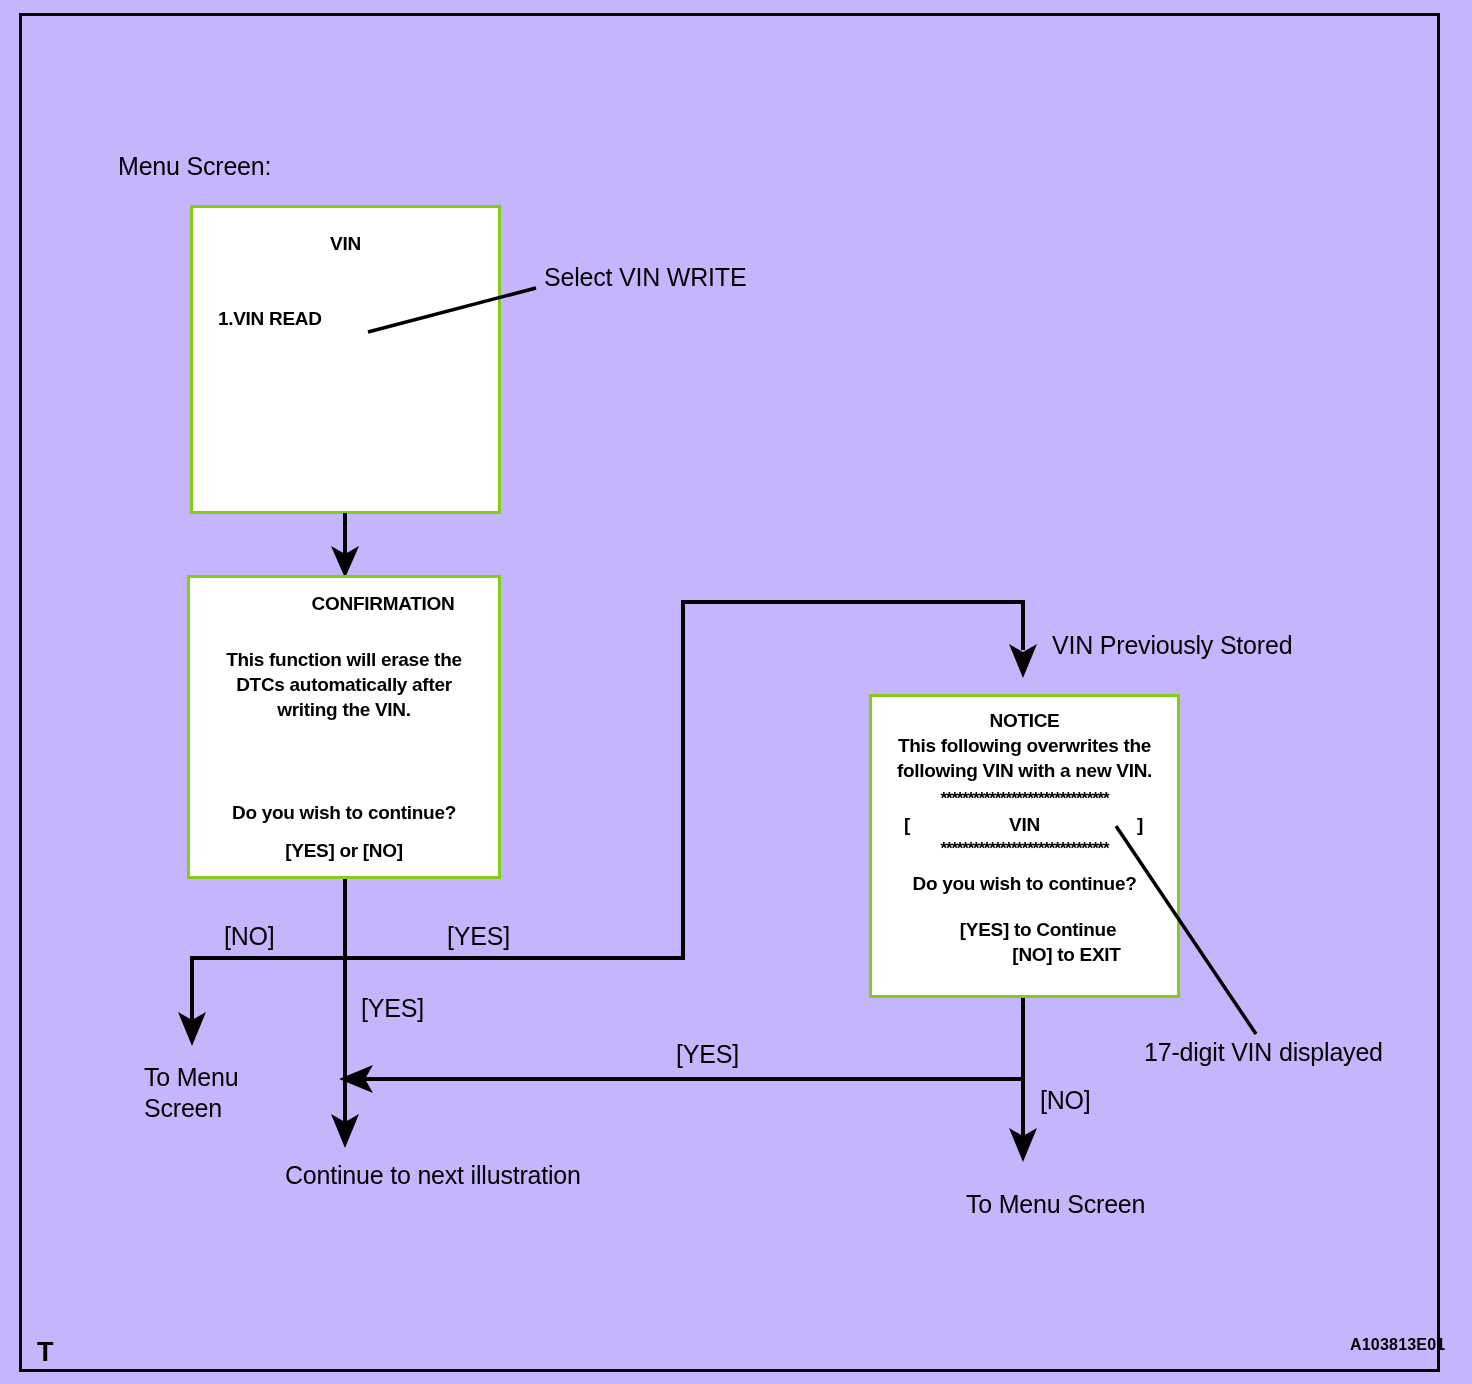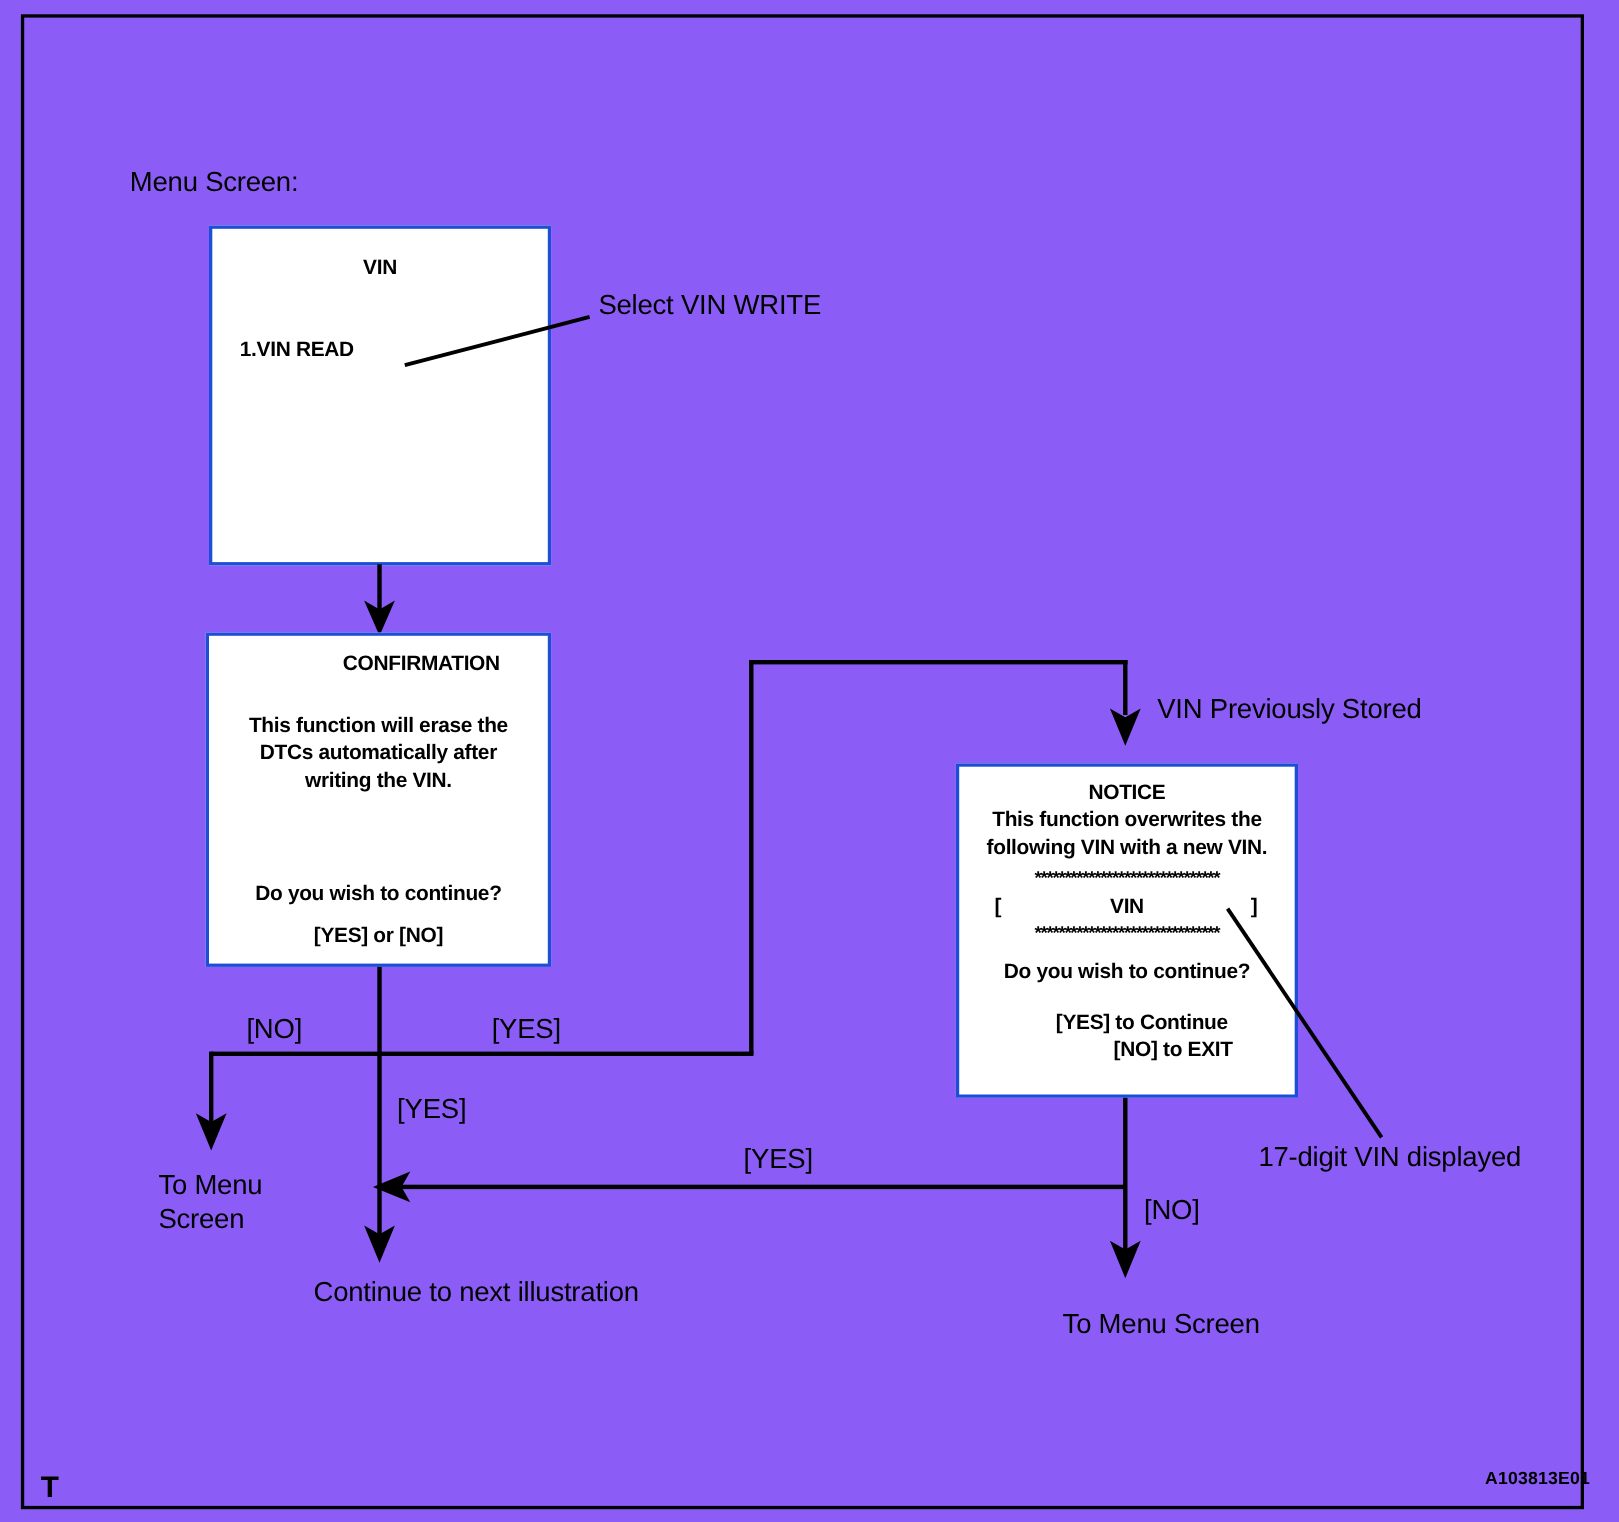--- a/index.html
+++ b/index.html
@@ -8,21 +8,21 @@
     background: #ffffff;
   }
   body {
     font-family: "Liberation Sans", sans-serif;
     color: #000000;
   }
   #page {
     position: relative;
     width: 1472px;
     height: 1384px;
-    background: #8b5cf6;
+    background: #c4b5fd;
     overflow: hidden;
   }
   
   #outer-frame {
     position: absolute;
     left: 19px;
     top: 13px;
     width: 1421px;
     height: 1359px;
     border: 3px solid #000000;
@@ -44,21 +44,21 @@
   
   .scr {
     font-family: "Liberation Sans", sans-serif;
     font-weight: 700;
     font-size: 19px;
     letter-spacing: -0.3px;
   }
   
   .screenbox {
     position: absolute;
-    border: 3px solid #1d4ed8;
+    border: 3px solid #84cc16;
     background: #ffffff;
     box-sizing: border-box;
   }
   
   .hl {
     background: #000000;
     color: #ffffff;
     display: inline-block;
     padding: 1px 4px 2px 3px;
   }
@@ -160,21 +160,21 @@
   </svg>
 
   <div class="lbl anno" style="left:224px; top:922px;">[NO]</div>
   <div class="lbl anno" style="left:447px; top:922px;">[YES]</div>
   <div class="lbl anno" style="left:361px; top:994px;">[YES]</div>
 
   <div class="lbl anno" style="left:1052px; top:631px;">VIN Previously Stored</div>
 
   <div class="screenbox" style="left:869px; top:694px; width:311px; height:304px;">
     <div class="lbl scr ctr" style="left:0; top:13px; width:305px;">NOTICE</div>
-    <div class="lbl scr ctr" style="left:0; top:38px; width:305px;">This function overwrites the</div>
+    <div class="lbl scr ctr" style="left:0; top:38px; width:305px;">This following overwrites the</div>
     <div class="lbl scr ctr" style="left:0; top:63px; width:305px;">following VIN with a new VIN.</div>
     <div class="lbl stars ctr" style="left:0; top:92px; width:305px;">*******************************</div>
     <div class="lbl scr" style="left:32px; top:117px;">[</div>
     <div class="lbl scr ctr" style="left:0; top:117px; width:305px;">VIN</div>
     <div class="lbl scr" style="left:265px; top:117px;">]</div>
     <div class="lbl stars ctr" style="left:0; top:142px; width:305px;">*******************************</div>
     <div class="lbl scr ctr" style="left:0; top:176px; width:305px;">Do you wish to continue?</div>
     <div class="lbl scr ctr" style="left:0; top:222px; width:332px;">[YES] to Continue</div>
     <div class="lbl scr ctr" style="left:0; top:247px; width:305px;padding-left:42px;">[NO] to EXIT</div>
   </div>

